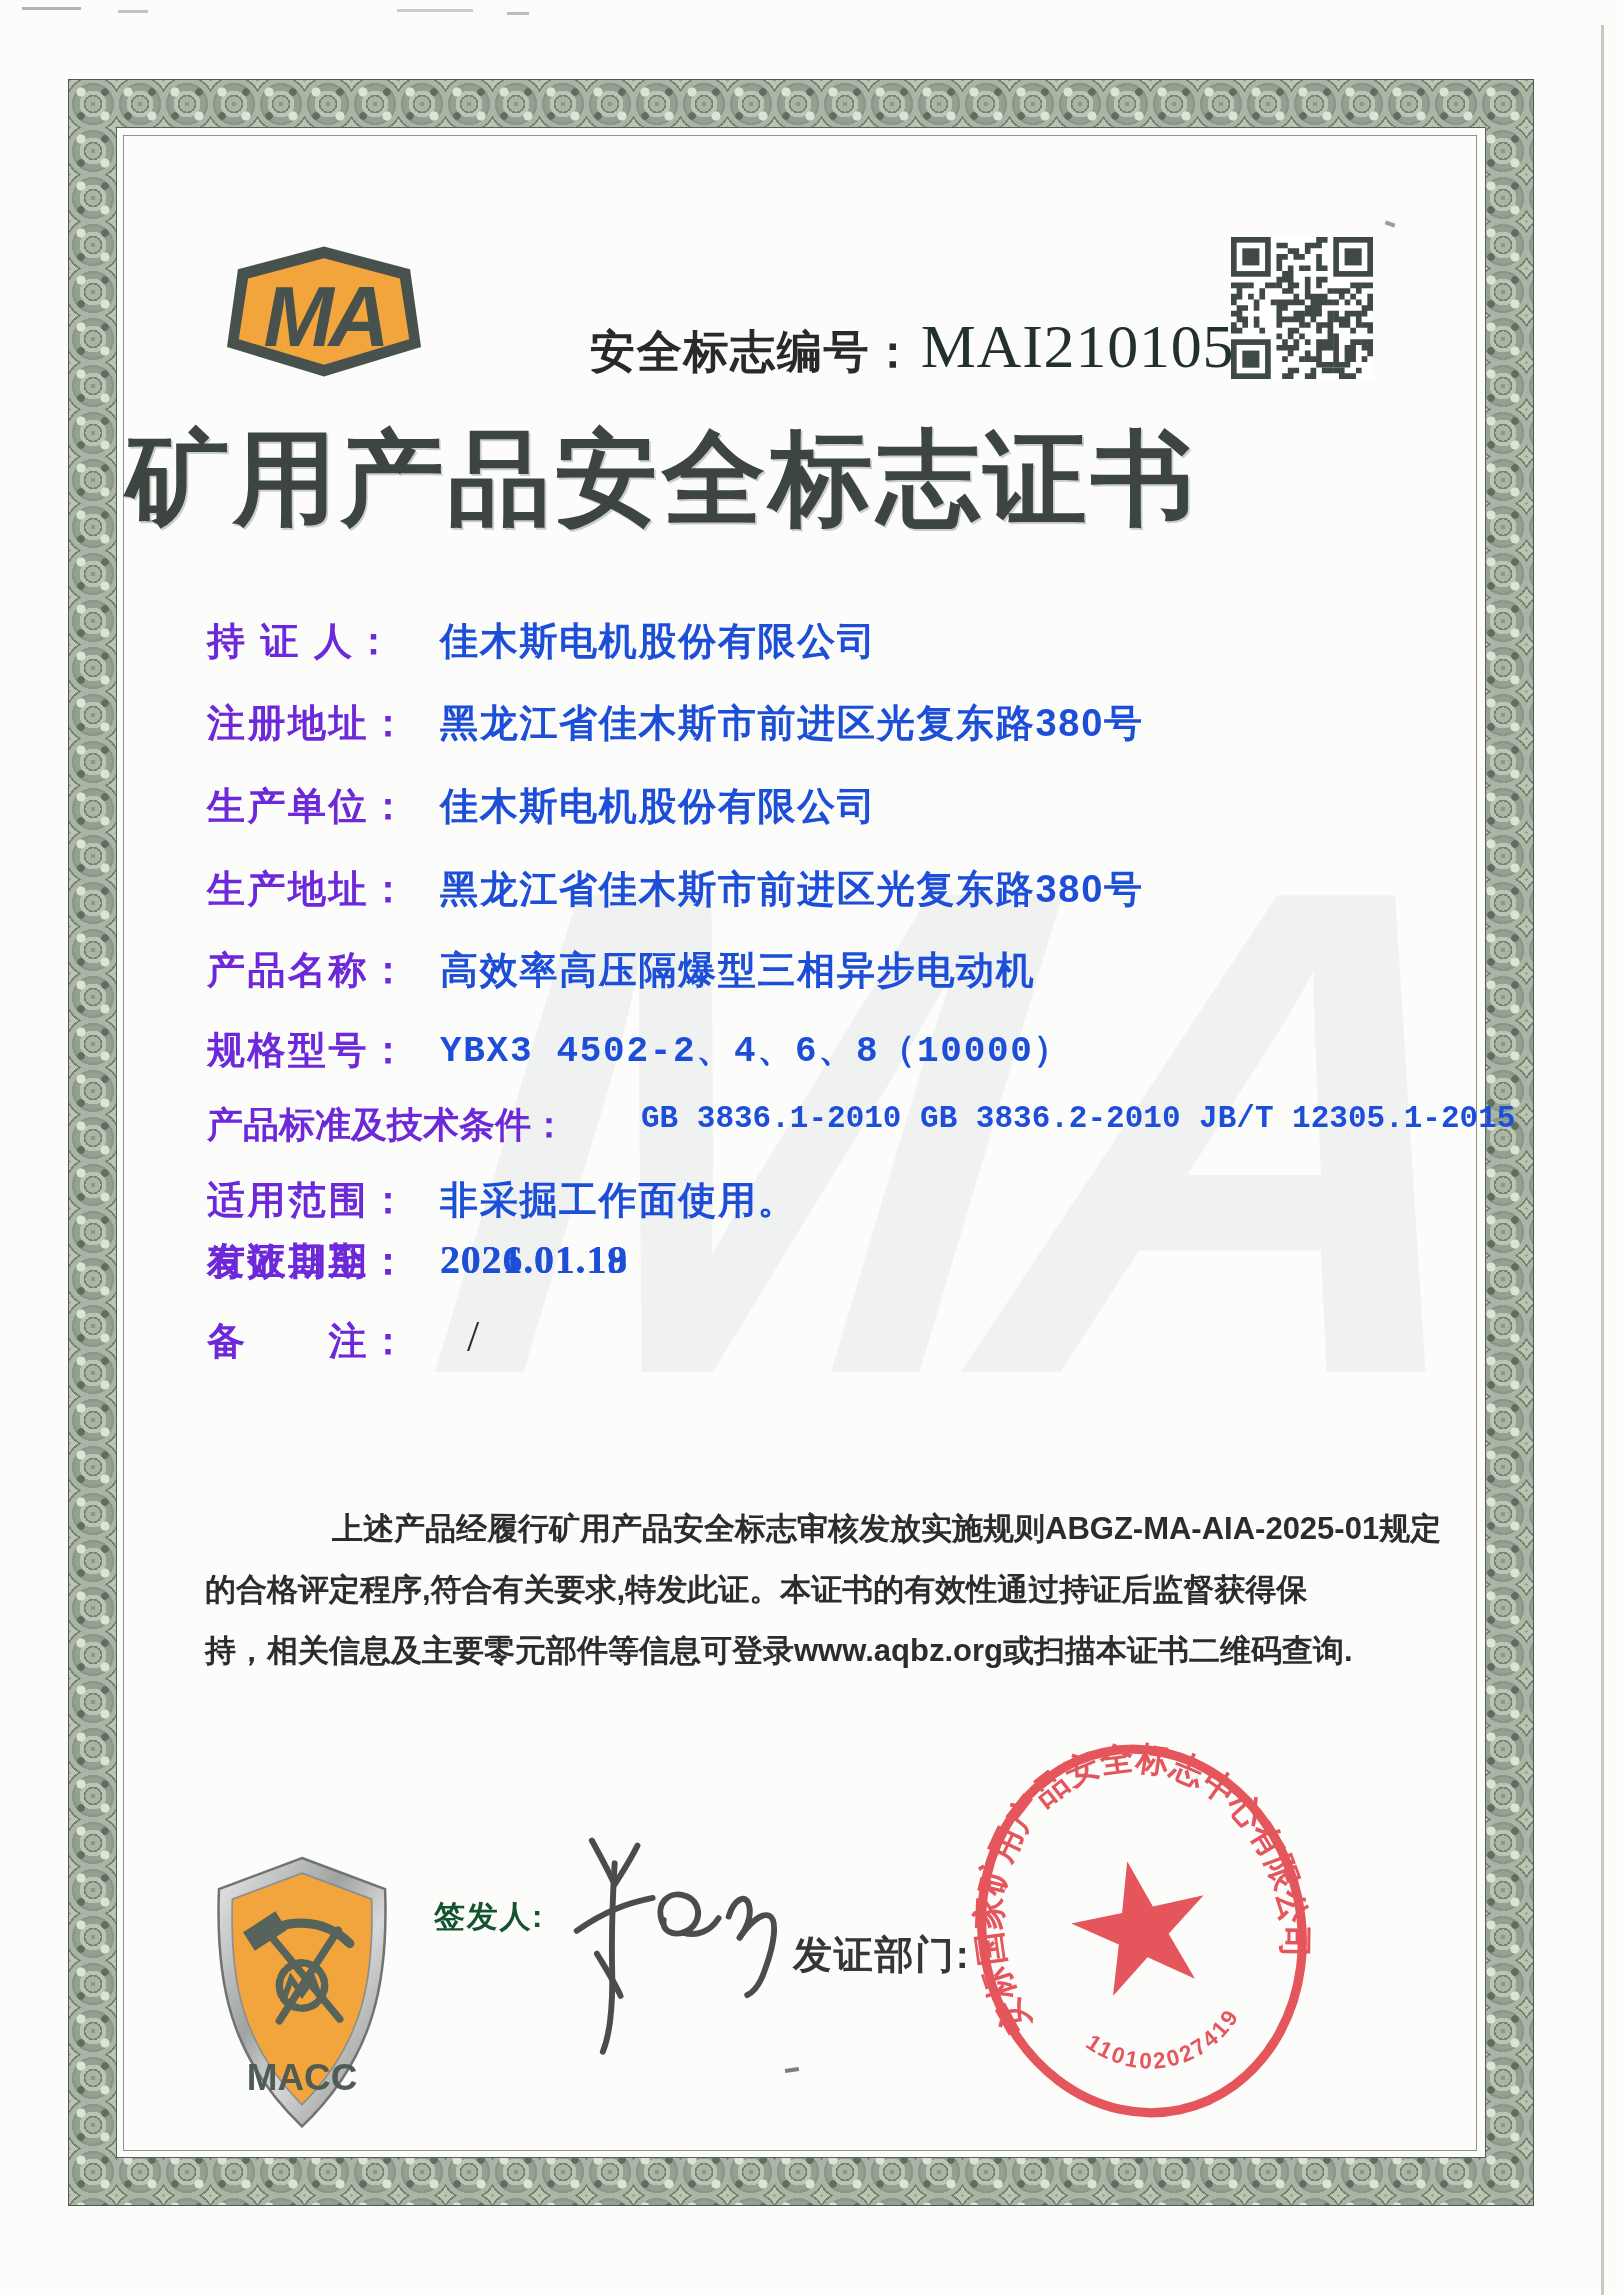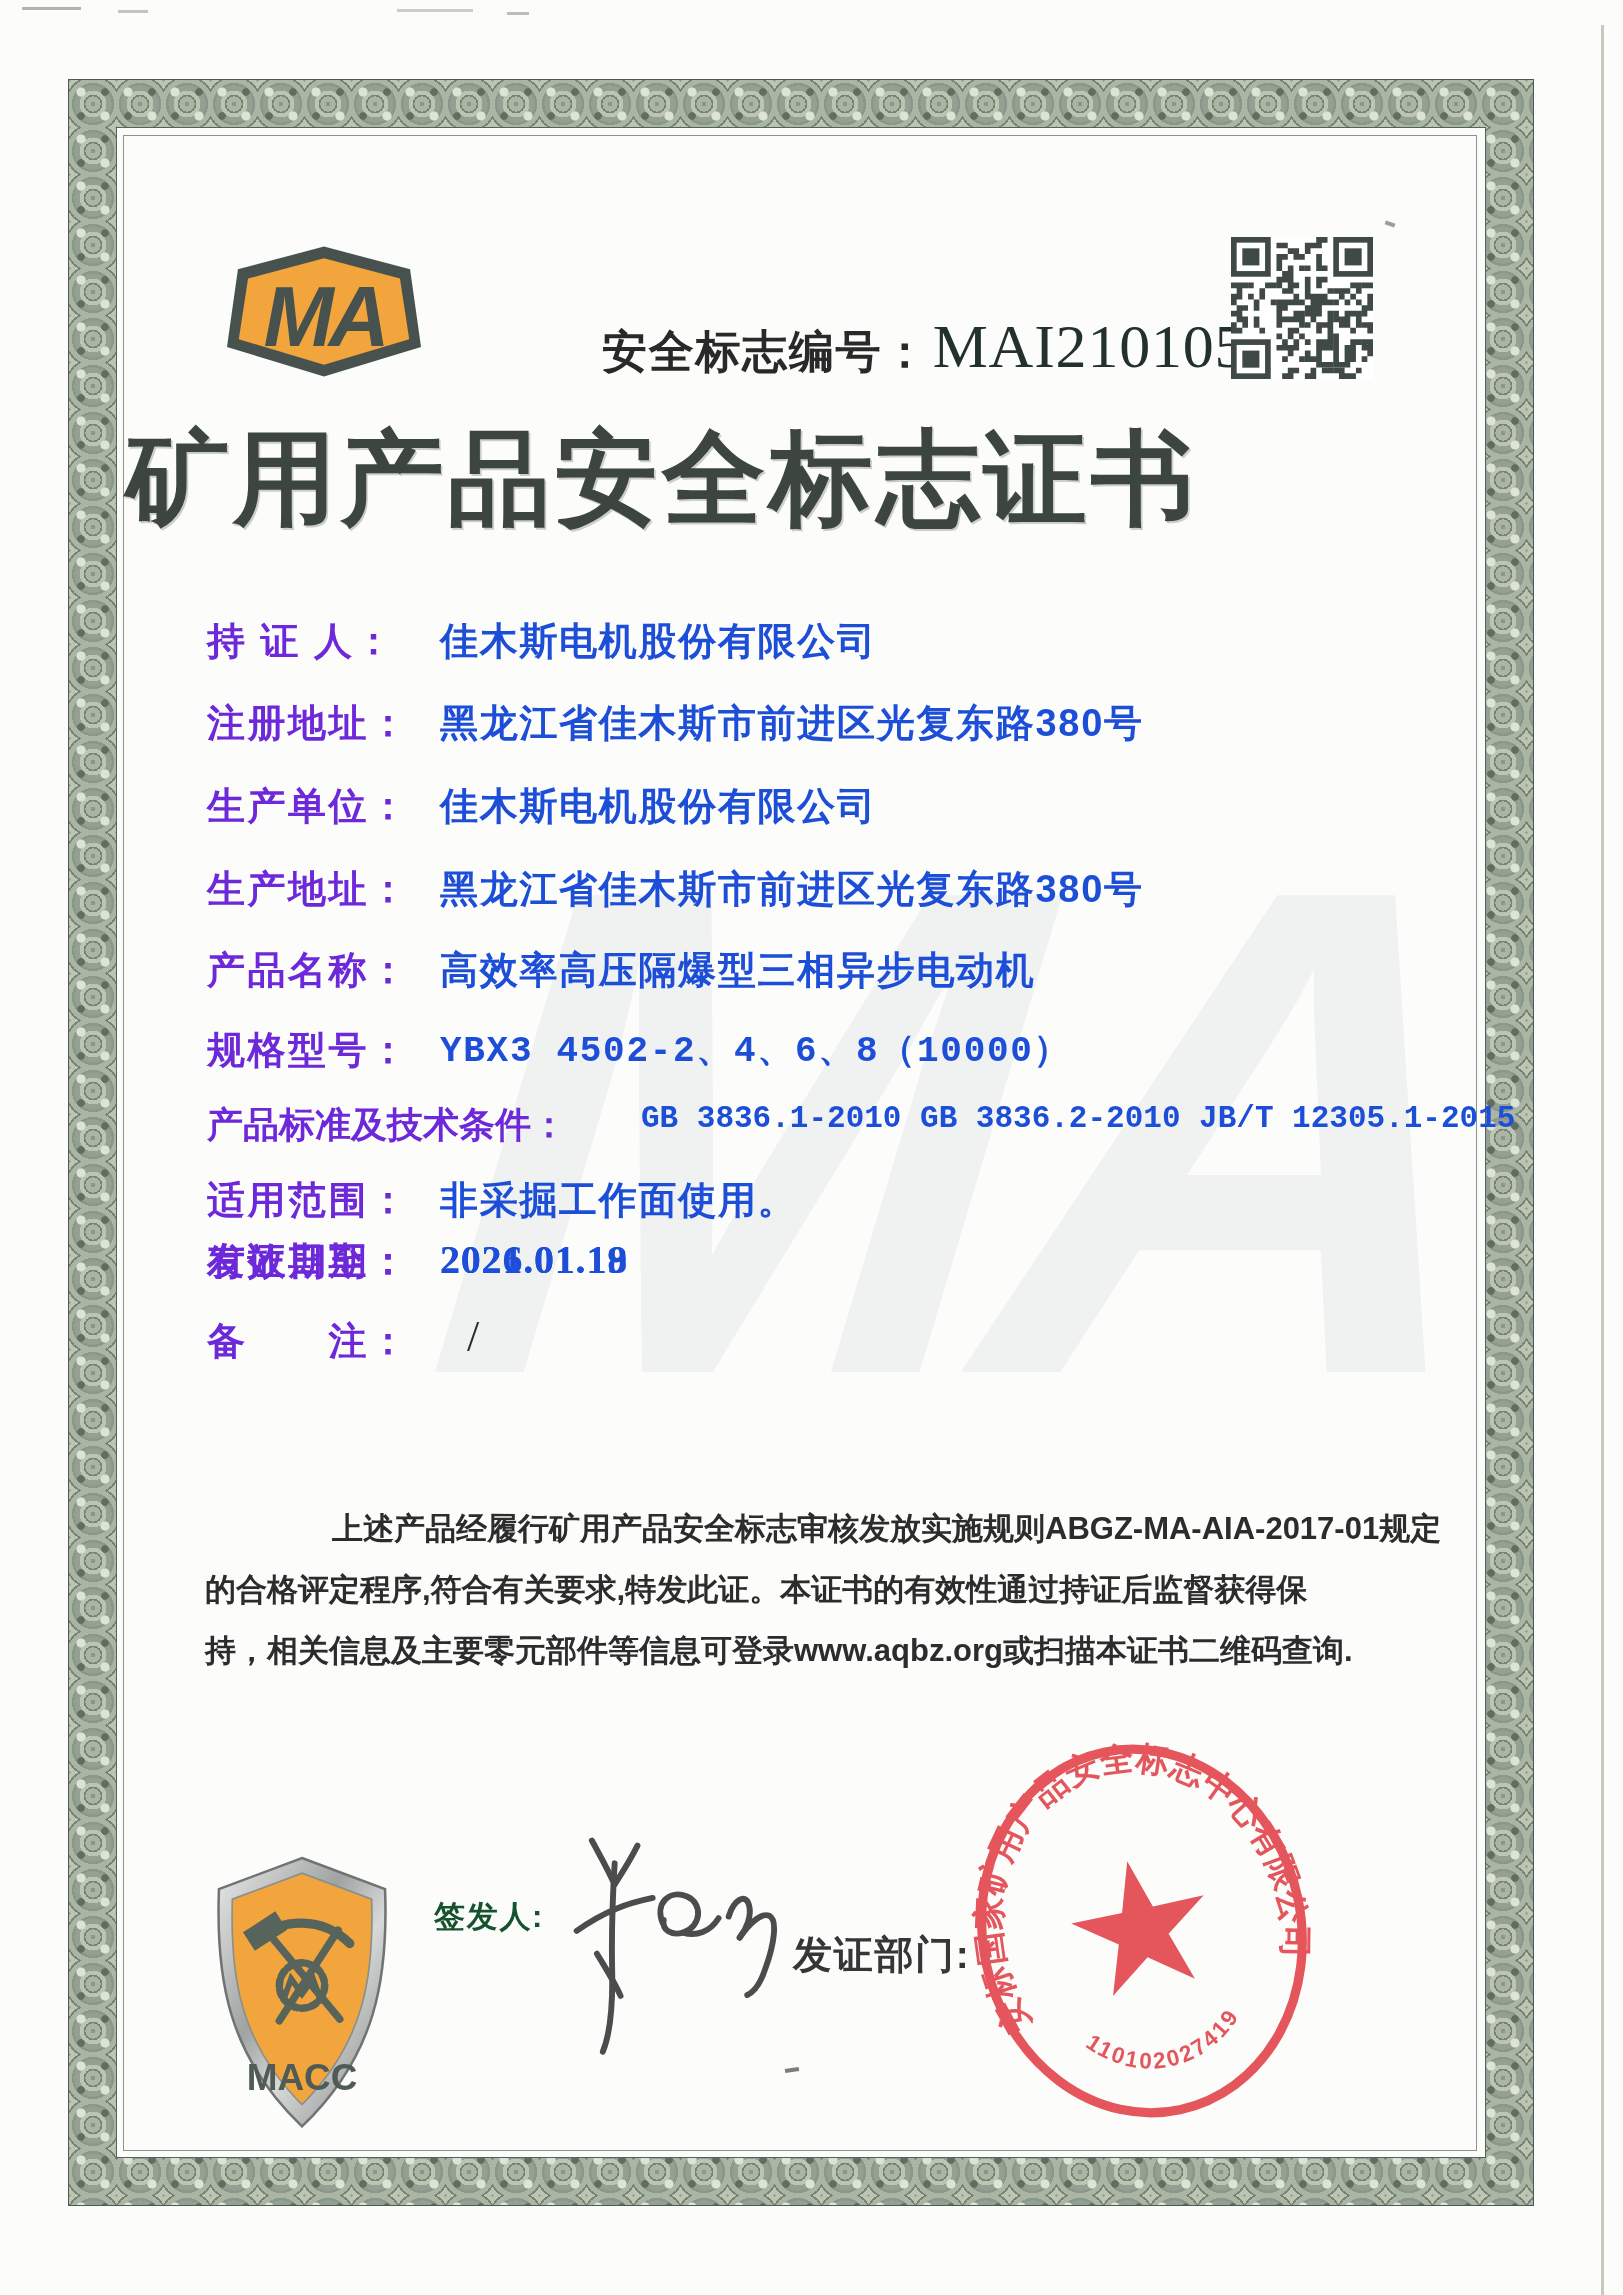--- a/index.html
+++ b/index.html
@@ -28,21 +28,21 @@
   .thin-frame{
     position:absolute;left:123px;top:135px;width:1354px;height:2016px;
     box-sizing:border-box;border:1.7px solid rgba(105,112,104,.75);
   }
   
   .speck{position:absolute;background:#5c5c5c;}
   .edge-shadow{position:absolute;left:1601px;top:25px;width:3.4px;height:2270px;background:#c6cabf;}
   
   .ma-badge{position:absolute;left:213px;top:244px;width:222px;height:135px;}
   .certno{position:absolute;left:590px;top:311px;white-space:nowrap;}
-  .certno .lbl{font-size:45px;font-weight:bold;color:#282928;letter-spacing:1.7px;margin-left:12px;}
+  .certno .lbl{font-size:45px;font-weight:bold;color:#282928;letter-spacing:1.7px;}
   .certno .val{font-family:"Liberation Serif",serif;font-size:62px;color:#22302e;letter-spacing:0.8px;}
   .qr{position:absolute;left:1231px;top:237px;width:142px;height:142px;}
   
   .title{
     position:absolute;left:0;top:411px;width:1324px;text-align:center;
     font-family:"Liberation Serif",serif;font-weight:900;font-size:103px;
     color:#3c453f;letter-spacing:4.2px;text-shadow:1.7px 1.7px 0 rgba(60,69,63,.25);
   }
   
   .watermark{
@@ -159,21 +159,21 @@
     <span class="lab lab2">有效期至：</span>
     <span class="val num val2">2026.01.18</span>
   </div>
 
   <div class="row" style="top:1316px;">
     <span class="lab">备　　注：</span>
     <span class="remark-val">/</span>
   </div>
 
   <div class="para">
-    <div class="l1">上述产品经履行矿用产品安全标志审核发放实施规则ABGZ-MA-AIA-2017-01规定</div>
+    <div class="l1">上述产品经履行矿用产品安全标志审核发放实施规则ABGZ-MA-AIA-2025-01规定</div>
     <div>的合格评定程序,符合有关要求,特发此证。本证书的有效性通过持证后监督获得保</div>
     <div>持，相关信息及主要零元部件等信息可登录www.aqbz.org或扫描本证书二维码查询.</div>
   </div>
 
   <svg class="macc" viewBox="0 0 250 335">
     <defs>
       <linearGradient id="silver" x1="0" y1="0" x2="1" y2="1">
         <stop offset="0" stop-color="#e9eaea"></stop>
           <stop offset=".4" stop-color="#9fa3a2"></stop>
         <stop offset=".6" stop-color="#d7d9d8"></stop>

